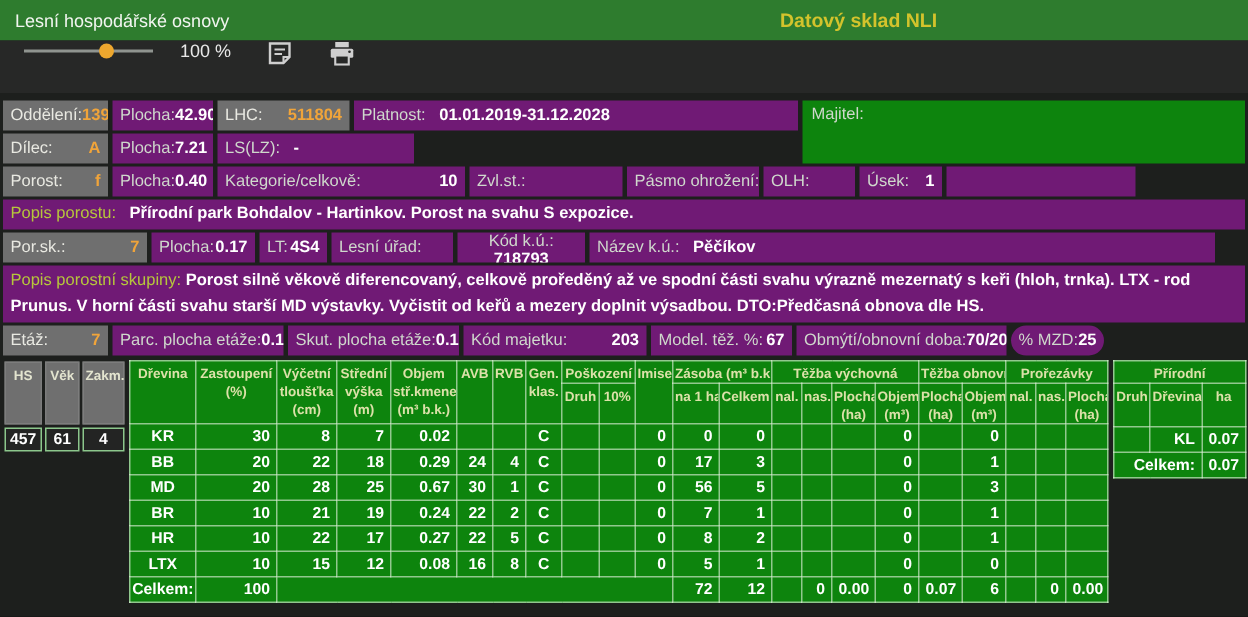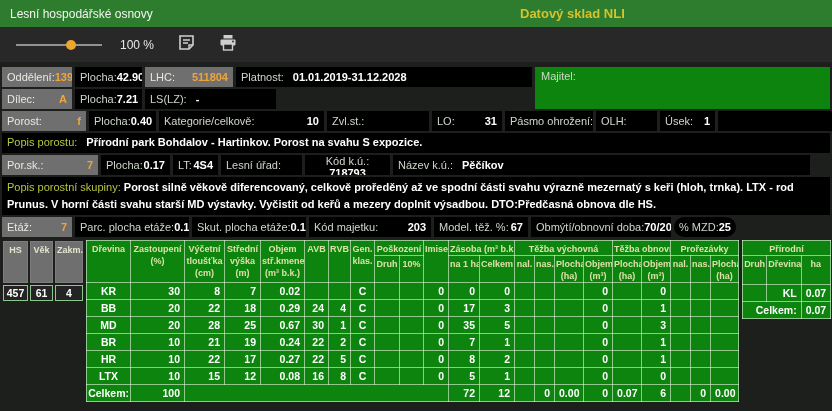--- a/index.html
+++ b/index.html
@@ -7,30 +7,30 @@
   .screen{position:relative;width:832px;height:411px;background:#1d1f1d;overflow:hidden;}
 
   
   .titlebar{position:absolute;left:0;top:0;width:832px;height:27px;background:#2e7c2e;
     display:flex;align-items:center;}
   .titlebar .lefttitle{color:#f2f5f0;font-size:12px;margin-left:10px;}
   .titlebar .righttitle{position:absolute;left:520px;color:#d3c32c;font-size:13px;font-weight:bold;}
 
   
   .toolbar{position:absolute;left:0;top:27px;width:832px;height:35px;background:#272827;
-    display:flex;align-items:center;}
+    display:flex;align-items:flex-start;}
   .slider{position:relative;width:86px;height:14px;margin-left:16px;}
   .slider .track{position:absolute;left:0;top:6px;width:86px;height:2px;background:#8f948f;}
   .slider .thumb{position:absolute;left:50px;top:2px;width:10px;height:10px;border-radius:50%;background:#eda72e;}
   .zoomlvl{color:#e8e8e8;font-size:12px;margin-left:18px;}
   .tbicon{margin-left:24px;cursor:pointer;display:flex;align-items:center;}
 
   
   .frow{position:absolute;left:2px;display:flex;gap:3px;}
-  .cell{height:20px;background:#000000;display:flex;align-items:center;justify-content:space-between;
+  .cell{height:20px;background:#701a75;display:flex;align-items:center;justify-content:space-between;
     padding:0 5px;font-size:11px;overflow:hidden;white-space:nowrap;}
   .cell .lbl{color:#cfd8cc;}
   .cell .val{color:#ffffff;font-weight:bold;}
   .cell.start{justify-content:flex-start;gap:9px;}
   .cell.grey{background:#6f6f6f;}
   .cell.grey .lbl{color:#e9e9e2;}
   .cell.grey .val{color:#f0a43a;}
   .bigcell{position:absolute;background:#0d840d;padding:3px 6px;font-size:11px;}
   .bigcell .lbl{color:#cfd8cc;}
   .popis{line-height:1.55;white-space:normal;}
@@ -125,39 +125,35 @@
       <span class="lbl">Plocha:</span>
       <span class="val">7.21</span>
     </div>
     <div class="cell start" style="width:131px;">
       <span class="lbl">LS(LZ):</span>
       <span class="val">-</span>
     </div>
   </div>
 
   <div class="frow" style="top:111px;">
-    <div class="cell grey" style="width:84px;">
+    <div class="cell grey" style="width:70px;">
       <span class="lbl">Porost:</span>
       <span class="val">f</span>
     </div>
     <div class="cell" style="width:67px;">
       <span class="lbl">Plocha:</span>
       <span class="val">0.40</span>
     </div>
     <div class="cell" style="width:165px;">
       <span class="lbl">Kategorie/celkově:</span>
       <span class="val">10</span>
     </div>
     <div class="cell start" style="width:102px;">
       <span class="lbl">Zvl.st.:</span>
       <span class="val"></span>
-    </div>
-    <div class="cell" style="width:70px;">
-      <span class="lbl">LO:</span>
-      <span class="val">31</span>
     </div>
     <div class="cell" style="width:88px;">
       <span class="lbl">Pásmo ohrožení:</span>
 
     </div>
     <div class="cell start" style="width:61px;">
       <span class="lbl">OLH:</span>
       <span class="val"></span>
     </div>
     <div class="cell" style="width:55px;">
@@ -406,21 +402,21 @@
           <td>20</td>
           <td>28</td>
           <td>25</td>
           <td>0.67</td>
           <td>30</td>
           <td>1</td>
           <td>C</td>
           <td></td>
           <td></td>
           <td>0</td>
-          <td>35</td>
+          <td>56</td>
           <td>5</td>
           <td></td>
           <td></td>
           <td></td>
           <td>0</td>
           <td></td>
           <td>3</td>
           <td></td>
           <td></td>
           <td></td>

